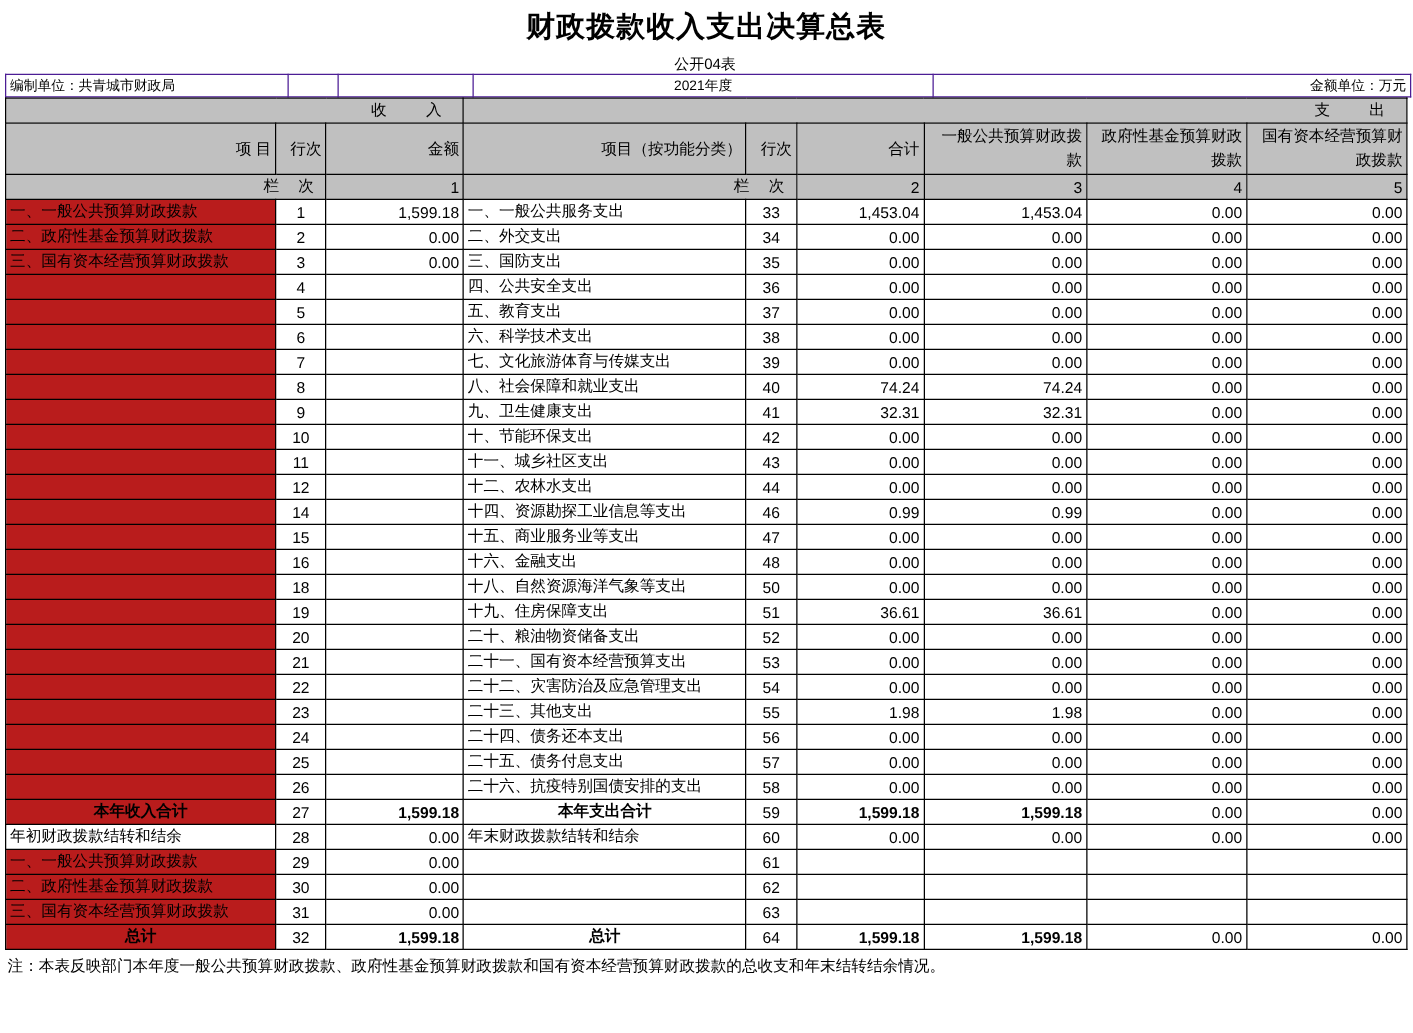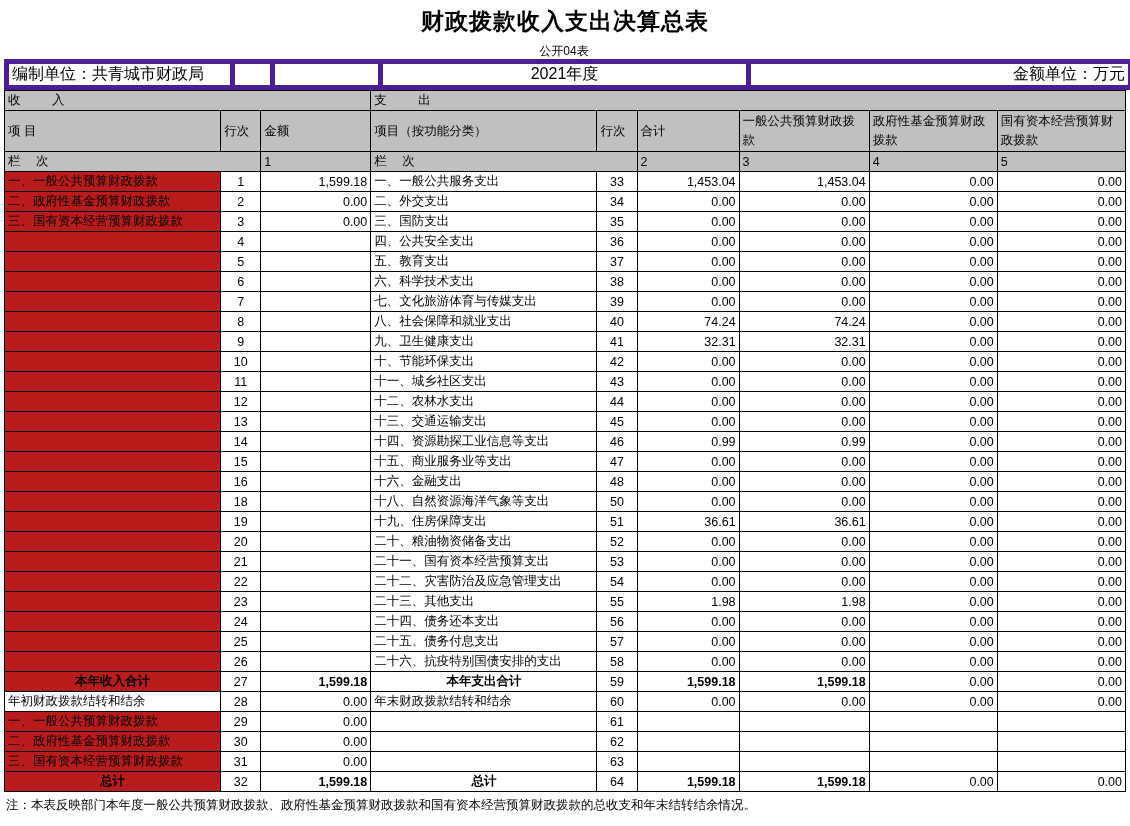--- a/index.html
+++ b/index.html
@@ -53,44 +53,44 @@
   }
   .gray {
     background: #b91c1c;
   }
   .c { text-align: center; }
   .r { text-align: right; }
   .l { text-align: left; }
   .b { font-weight: bold; }
   .hdr {
     background: #c0c0c0;
-    text-align: left;
+    text-align: right;
     font-weight: normal;
   }
   .spread {
     letter-spacing: 6px;
   }
   .spread2 {
     letter-spacing: 14px;
   }
   .note {
     font-size: 12.5px;
     padding-top: 5px;
     padding-left: 2px;
   }
   .metarow {
     width: 1122px;
     border-collapse: collapse;
     table-layout: fixed;
   }
   .metarow td {
-    font-size: 16px;
+    font-size: 11px;
     padding: 0 3px;
     height: 17px;
-    border: 5px solid #4c1d95;
+    border: 1px solid #4c1d95;
     white-space: nowrap;
   }
 </style>
 </head>
 <body>
 
 <div class="page">
 
   <div class="title">财政拨款收入支出决算总表</div>
 
@@ -285,31 +285,20 @@
           <td class="r"></td>
           <td class="l ">十二、农林水支出</td>
           <td class="c">44</td>
           <td class="r">0.00</td>
           <td class="r">0.00</td>
           <td class="r">0.00</td>
           <td class="r">0.00</td>
         </tr>
         <tr>
           <td class="gray l "></td>
-          <td class="c">13</td>
-          <td class="r"></td>
-          <td class="l ">十三、交通运输支出</td>
-          <td class="c">45</td>
-          <td class="r">0.00</td>
-          <td class="r">0.00</td>
-          <td class="r">0.00</td>
-          <td class="r">0.00</td>
-        </tr>
-        <tr>
-          <td class="gray l "></td>
           <td class="c">14</td>
           <td class="r"></td>
           <td class="l ">十四、资源勘探工业信息等支出</td>
           <td class="c">46</td>
           <td class="r">0.99</td>
           <td class="r">0.99</td>
           <td class="r">0.00</td>
           <td class="r">0.00</td>
         </tr>
         <tr>

